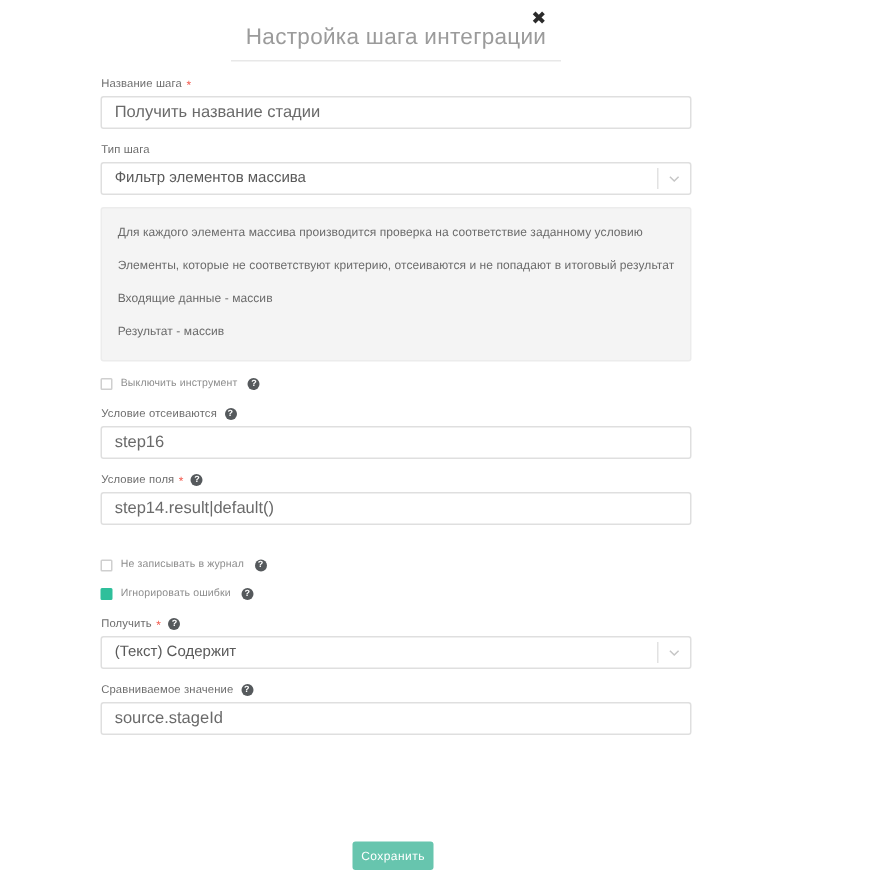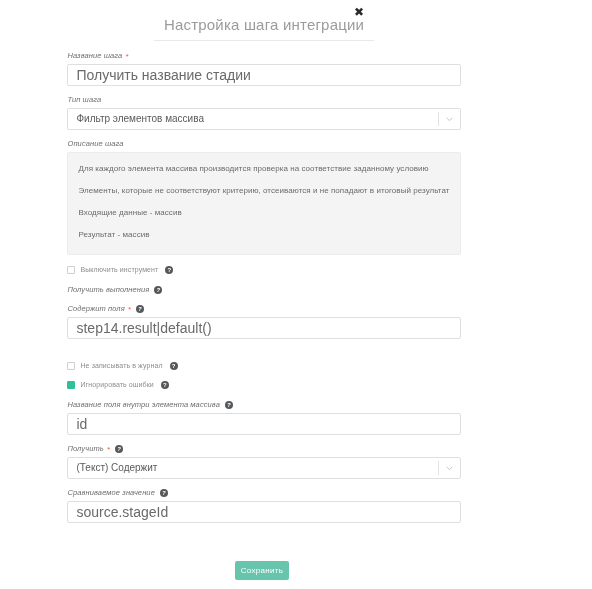--- a/index.html
+++ b/index.html
@@ -72,21 +72,20 @@
   }
   .field-label {
     font-size: 7.5px;
     color: #6d6d6d;
     line-height: 11px;
     margin-bottom: 3px;
     display: flex;
     align-items: center;
     gap: 3px;
     letter-spacing: .1px;
-    font-style: italic;
   }
   .req-star {
     color: #f2574b;
     font-size: 8px;
     line-height: 8px;
     position: relative;
     top: 1px;
   }
 
   
@@ -107,21 +106,21 @@
   }
 
   .text-input {
     width: 100%;
     height: 22px;
     box-sizing: border-box;
     border: 1px solid #dfdfdf;
     border-radius: 2px;
     background: #ffffff;
     padding: 0 8px;
-    font-size: 14px;
+    font-size: 11px;
     color: #6a6a6a;
     font-family: "Liberation Sans", "DejaVu Sans", sans-serif;
     outline: none;
   }
   .text-input::placeholder { color: #9a9a9a; }
 
   
   .select-wrap {
     position: relative;
     width: 100%;
@@ -261,74 +260,65 @@
         <div class="select-sep"></div>
         <div class="select-caret">
           <svg width="7" height="5" viewBox="0 0 7 5" aria-hidden="true">
             <path d="M0.6 0.8 L3.5 3.7 L6.4 0.8" fill="none" stroke="#c6c6c6" stroke-width="1"></path>
           </svg>
         </div>
       </div>
     </div>
 
     <div class="field">
-      <div class="field-label">
-        <span>Описание шага</span>
-      </div>
       <div class="desc-panel">
         <div class="desc-line">Для каждого элемента массива производится проверка на соответствие заданному условию</div>
         <div class="desc-line">Элементы, которые не соответствуют критерию, отсеиваются и не попадают в итоговый результат</div>
         <div class="desc-line">Входящие данные - массив</div>
         <div class="desc-line">Результат - массив</div>
       </div>
     </div>
 
     <div class="check-row">
       <span class="checkbox"></span>
       <span class="check-label">Выключить инструмент</span>
       <span class="help-icon">?</span>
     </div>
 
     <div class="field">
       <div class="field-label">
-        <span>Получить выполнения</span>
+        <span>Условие отсеиваются</span>
         <span class="help-icon">?</span>
       </div>
-    </div>
-
-    <div class="field">
-      <div class="field-label">
-        <span>Содержит поля</span>
+      <input class="text-input" type="text" value="step16" style="">
+    </div>
+
+    <div class="field">
+      <div class="field-label">
+        <span>Условие поля</span>
         <span class="req-star">*</span>
         <span class="help-icon">?</span>
       </div>
       <input class="text-input" type="text" value="step14.result|default()" style="">
     </div>
 
     <div class="spacer-sm"></div>
 
     <div class="check-row">
       <span class="checkbox"></span>
       <span class="check-label">Не записывать в журнал</span>
       <span class="help-icon">?</span>
     </div>
 
     <div class="check-row">
       <span class="checkbox checked"></span>
       <span class="check-label">Игнорировать ошибки</span>
       <span class="help-icon">?</span>
     </div>
 
-    <div class="field">
-      <div class="field-label">
-        <span>Название поля внутри элемента массива</span>
-        <span class="help-icon">?</span>
-      </div>
-      <input class="text-input" type="text" value="id" style="">
-    </div>
 
     <div class="field">
       <div class="field-label">
         <span>Получить</span>
         <span class="req-star">*</span>
         <span class="help-icon">?</span>
       </div>
       <div class="select-wrap">
         <div class="select-box">(Текст) Содержит</div>
         <div class="select-sep"></div>

